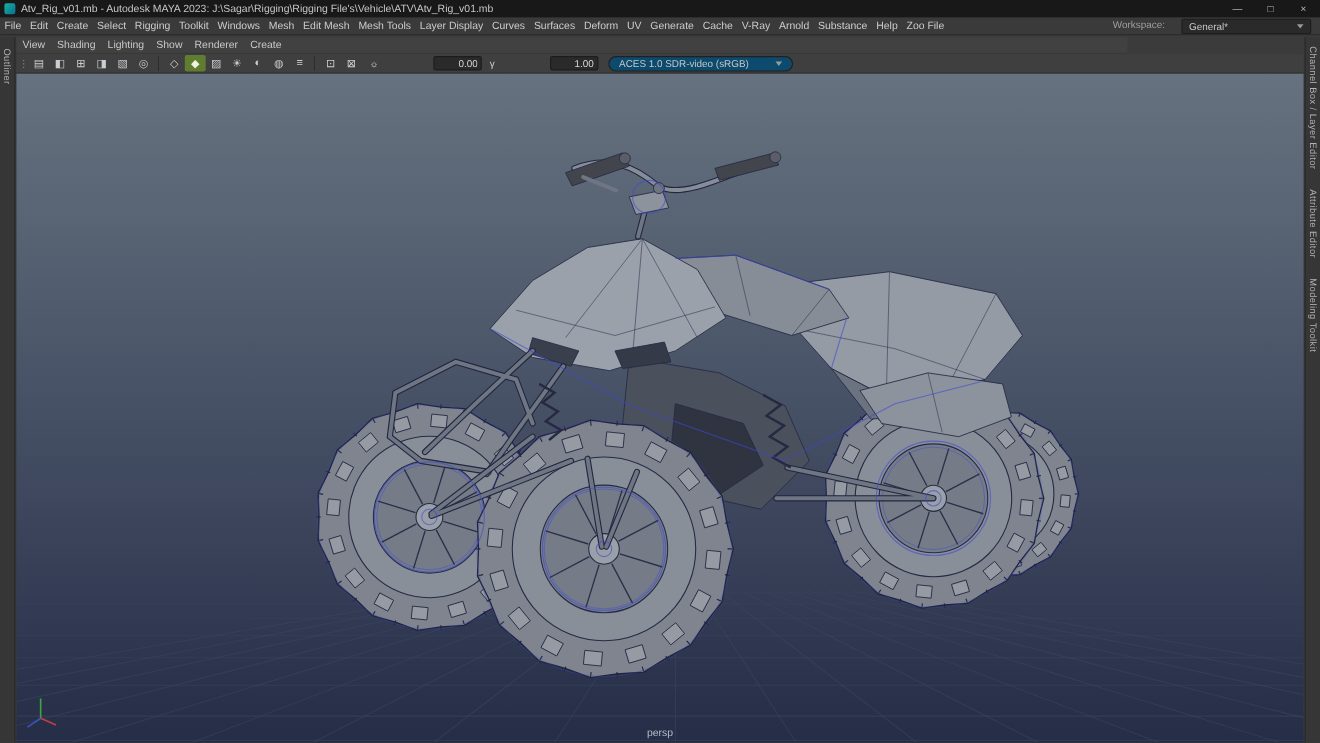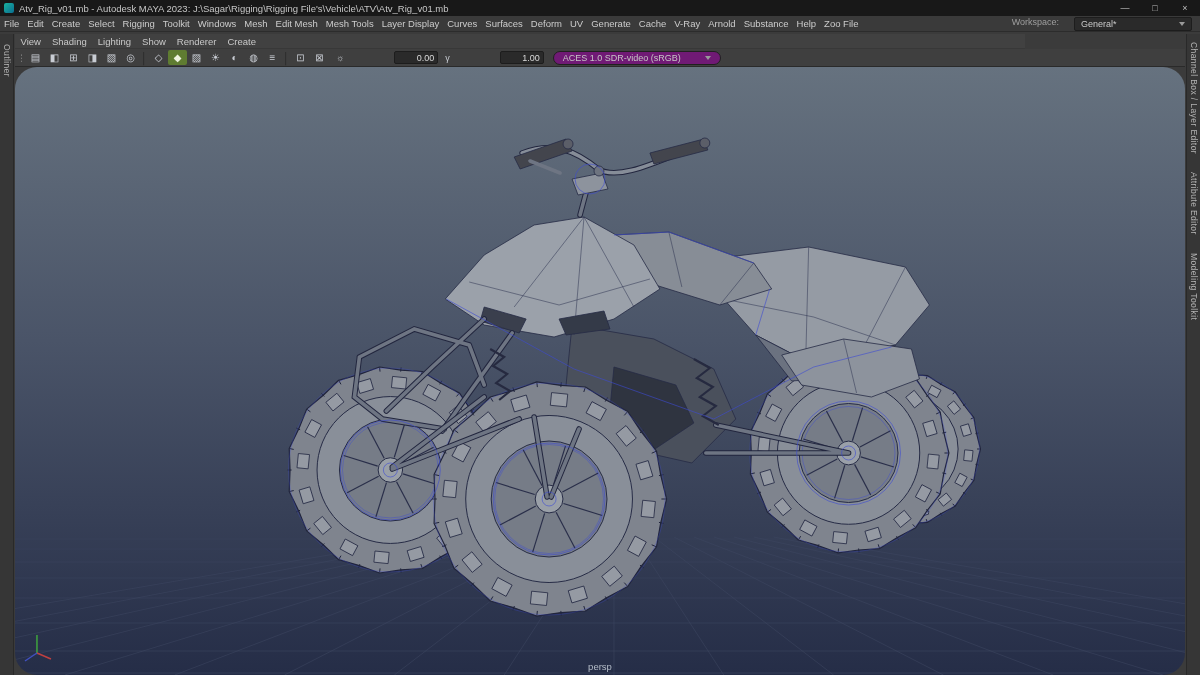--- a/index.html
+++ b/index.html
@@ -45,21 +45,21 @@
     display:flex;align-items:center;border-bottom:1px solid #2a2a2a;padding-left:2px;}
   .tool-icons{display:flex;align-items:center;}
   .tool-icon{width:19px;height:15px;display:flex;align-items:center;justify-content:center;
     font-size:10px;color:#c9cdd4;border-radius:2px;}
   .tool-icon.active{background:#5f7c31;color:#eef3e0;}
   [data-name="toolbar-separator"]{color:#2a2a2a;width:9px;font-size:11px;}
   [data-name="toolbar-drag-handle"]{color:#8c8c8c;width:9px;font-size:9px;}
   .mini-icon{font-size:9px;color:#c9cdd4;margin:0 2px 0 7px;}
   .num-field{width:44px;height:13px;background:#2a2a2a;border:1px solid #1d1d1d;color:#d9d9d9;
     font-size:9px;text-align:right;padding:0 3px;border-radius:2px;font-family:"Liberation Sans",sans-serif;margin-left:48px;}
-  .vt-dropdown{display:flex;align-items:center;gap:24px;height:14px;background:#701a75;
+  .vt-dropdown{display:flex;align-items:center;gap:24px;height:14px;background:#0c4a6e;
     border:1px solid #202020;border-radius:7px;padding:0 9px;margin-left:9px;font-size:9px;color:#c6c6c6;white-space:nowrap;}
 
   
   .viewport{position:absolute;left:15px;top:67px;width:1170px;height:608px;overflow:hidden;
     background:linear-gradient(180deg,#66727f 0%,#4a5468 45%,#252d47 100%);}
   .viewport svg{display:block;width:100%;height:100%;}
   .persp-label{position:absolute;left:50%;bottom:3px;transform:translateX(-50%);
     font-size:9.5px;color:#b4bcc8;}
 
   
@@ -164,21 +164,21 @@
   <span class="mini-icon" data-name="exposure-icon">☼</span>
   <input class="num-field" data-name="exposure-field" value="0.00" style="">
   <span class="mini-icon" data-name="gamma-icon">γ</span>
   <input class="num-field" data-name="gamma-field" value="1.00" style="">
   <div class="vt-dropdown" data-name="view-transform-dropdown">
     <span data-name="view-transform-value">ACES 1.0 SDR-video (sRGB)</span>
     <span class="dd-arrow" data-name="chevron-down-icon"></span>
   </div>
 </div>
 
-<div class="viewport" data-name="viewport-persp" style="background: linear-gradient(rgb(102, 114, 127) 0%, rgb(74, 84, 104) 45%, rgb(37, 45, 71) 100%); border-radius: 22px;">
+<div class="viewport" data-name="viewport-persp" style="background: linear-gradient(rgb(102, 114, 127) 0%, rgb(74, 84, 104) 45%, rgb(37, 45, 71) 100%);">
   <svg viewBox="0 0 1172 608" preserveAspectRatio="none" data-name="viewport-canvas">
     <g id="grid" data-name="ground-grid">
         <line x1="420" y1="470" x2="-390" y2="608" stroke="#3d4660" stroke-width="1" opacity="0.55"></line>
         <line x1="440" y1="470" x2="-280" y2="608" stroke="#3d4660" stroke-width="1" opacity="0.55"></line>
         <line x1="460" y1="470" x2="-170" y2="608" stroke="#3d4660" stroke-width="1" opacity="0.55"></line>
         <line x1="480" y1="470" x2="-60" y2="608" stroke="#3d4660" stroke-width="1" opacity="0.55"></line>
         <line x1="500" y1="470" x2="50" y2="608" stroke="#3d4660" stroke-width="1" opacity="0.55"></line>
         <line x1="520" y1="470" x2="160" y2="608" stroke="#3d4660" stroke-width="1" opacity="0.55"></line>
         <line x1="540" y1="470" x2="270" y2="608" stroke="#3d4660" stroke-width="1" opacity="0.55"></line>
         <line x1="560" y1="470" x2="380" y2="608" stroke="#3d4660" stroke-width="1" opacity="0.55"></line>

